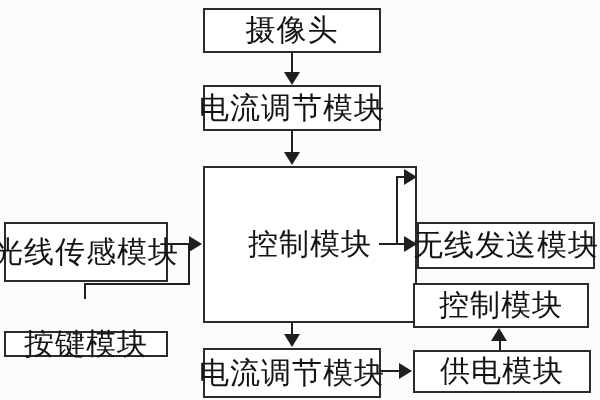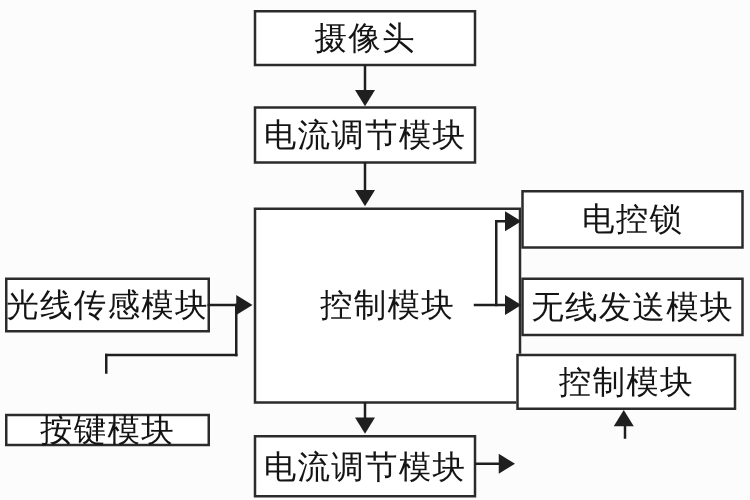--- a/index.html
+++ b/index.html
@@ -16,21 +16,21 @@
     overflow: hidden;
   }
   .node {
     position: absolute;
     box-sizing: border-box;
     border: 2px solid #2b2b2b;
     background: #ffffff;
     display: flex;
     align-items: center;
     justify-content: center;
-    font-size: 26px;
+    font-size: 30px;
     color: #141414;
     letter-spacing: 1px;
     white-space: nowrap;
   }
   .line {
     position: absolute;
     background: #1f1f1f;
   }
   .head {
     position: absolute;
@@ -50,41 +50,41 @@
   .head-up {
     border-left: 8px solid transparent;
     border-right: 8px solid transparent;
     border-bottom: 13px solid #1f1f1f;
   }
 
   
   #node-camera        { left: 203px; top:   8px; width: 178px; height: 45px; }
   #node-image-sensor  { left: 203px; top:  85px; width: 178px; height: 46px; }
   #node-control       { left: 203px; top: 166px; width: 214px; height: 157px; }
-  #node-light-sensor  { left:   4px; top: 222px; width: 164px; height: 44px; }
+  #node-light-sensor  { left:   4px; top: 222px; width: 164px; height: 60px; }
   #node-button        { left:   4px; top: 298px; width: 164px; height: 26px; margin-top: 33px; }
   #node-electric-lock { left: 417px; top: 152px; width: 178px; height: 47px; }
   #node-wireless      { left: 417px; top: 222px; width: 178px; height: 47px; font-family: Liberation Serif, serif; }
   #node-lighting      { left: 413px; top: 283px; width: 176px; height: 45px; }
   #node-power         { left: 413px; top: 350px; width: 178px; height: 43px; }
   #node-current       { left: 203px; top: 348px; width: 178px; height: 50px; }
 </style>
 </head>
 <body>
 
 <div id="canvas">
 
   <div class="node" id="node-camera">摄像头</div>
   <div class="node" id="node-image-sensor">电流调节模块</div>
   <div class="node" id="node-control">控制模块</div>
   <div class="node" id="node-light-sensor">光线传感模块</div>
   <div class="node" id="node-button">按键模块</div>
-  <div class="node" id="node-electric-lock">电控锁</div>
   <div class="node" id="node-wireless">无线发送模块</div>
   <div class="node" id="node-lighting">控制模块</div>
+  <div class="node" id="node-power">供电模块</div>
   <div class="node" id="node-current">电流调节模块</div>
 
   <div>
     <div class="line" style="left:291px; top:52px; width:2px; height:21px;"></div>
     <div class="head head-down" style="left:284px; top:72px;"></div>
   </div>
 
   <div>
     <div class="line" style="left:291px; top:130px; width:2px; height:23px;"></div>
     <div class="head head-down" style="left:284px; top:152px;"></div>

